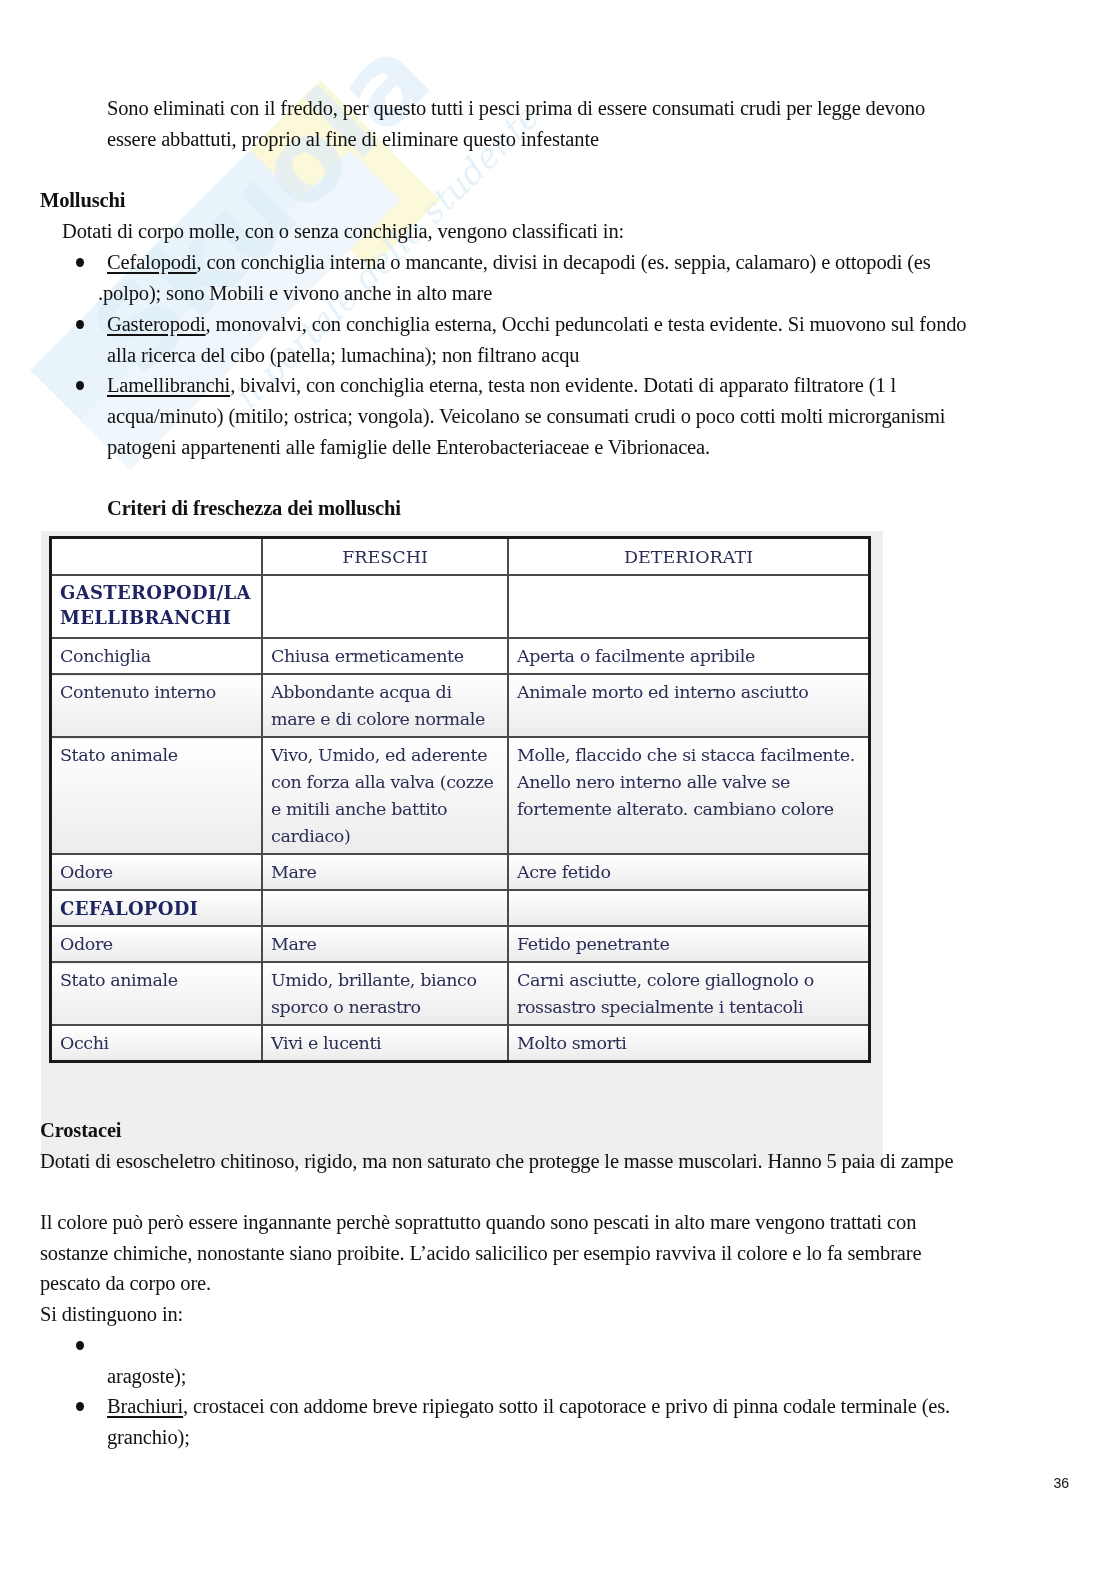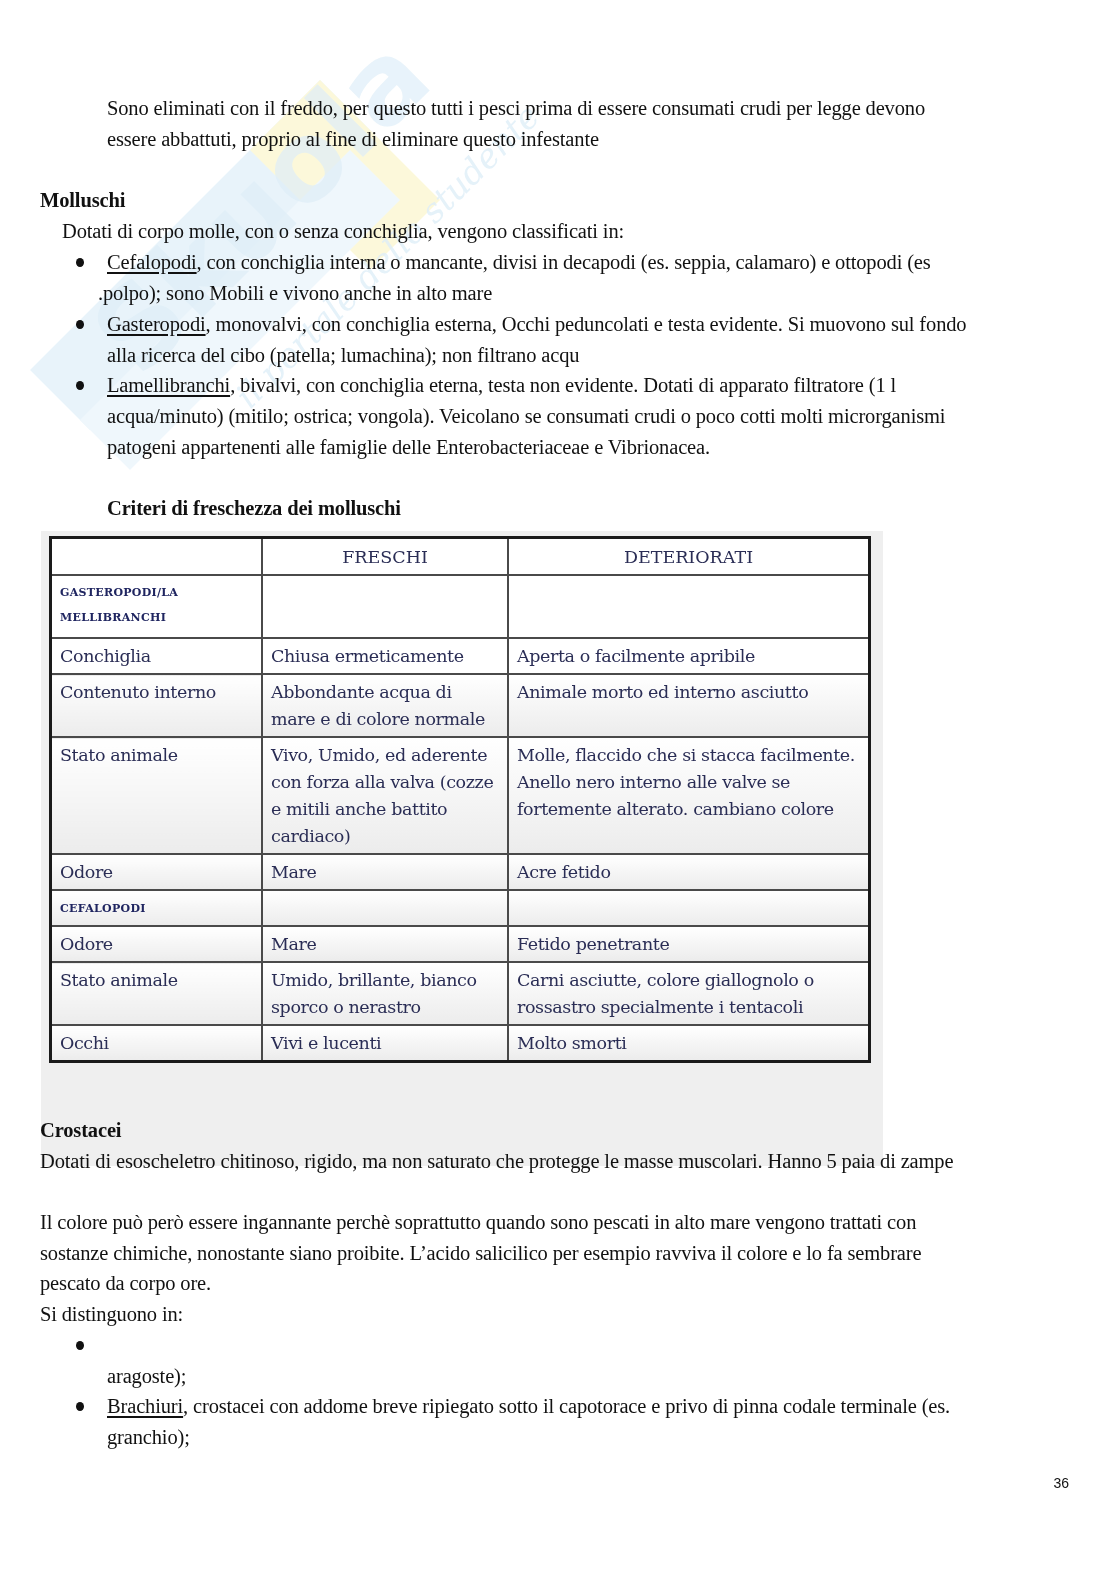--- a/index.html
+++ b/index.html
@@ -40,21 +40,21 @@
       vertical-align: top;
       line-height: 27px;
       letter-spacing: -0.4px;
     }
     table.crit td.c1 { width: 193px; }
     table.crit td.c2 { width: 228px; }
     table.crit th {
       border: 2px solid #4a4a4a; font-weight: normal; text-align: center;
       padding: 4px 8px 4px 8px; line-height: 26px; color: #2a2d55;
     }
-    table.crit .grp { font-weight: bold; color: #1f2560; font-size: 11px; letter-spacing: 0.3px; }
+    table.crit .grp { font-weight: bold; color: #1f2560; font-size: 18px; letter-spacing: 0.3px; }
     table.crit tr.shade td { background: linear-gradient(#ffffff, #ececec); }
     .pagenum {
       position: absolute; right: 49px; top: 1475px;
       font-family: "Liberation Sans", "DejaVu Sans", sans-serif; font-size: 14px; color: #111;
     }
   </style>
 </head>
 <body>
 
 <svg class="watermark" viewBox="0 0 520 460">

